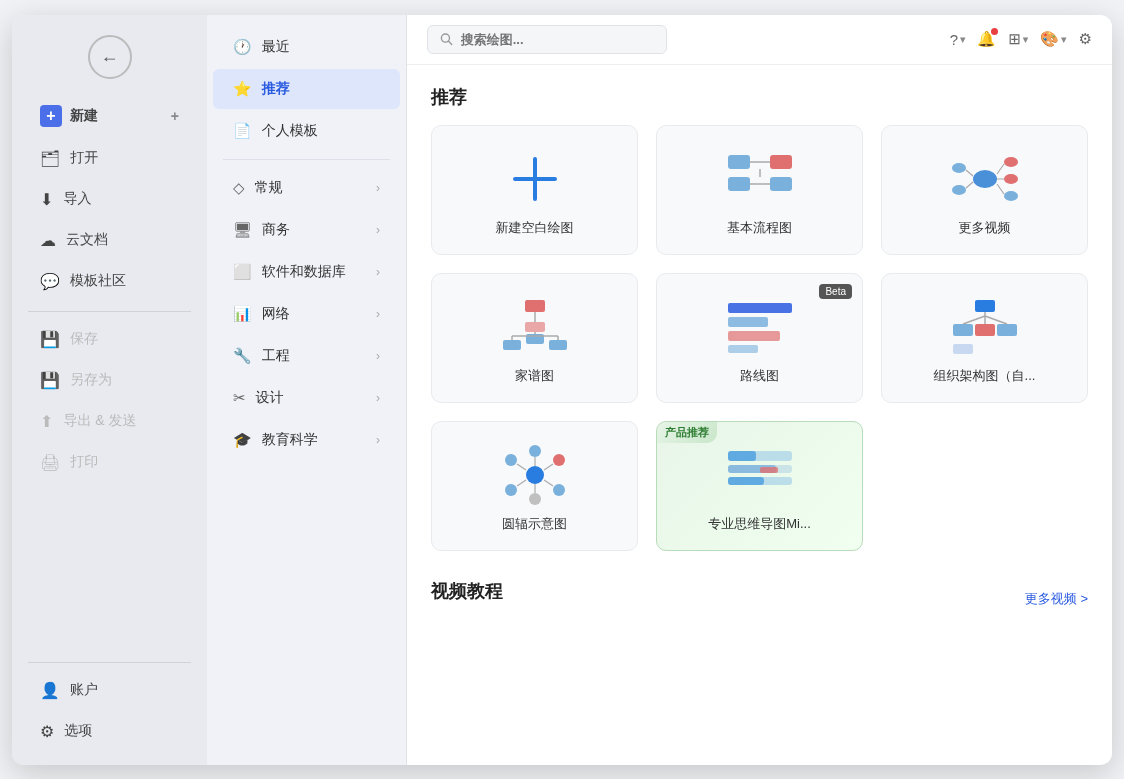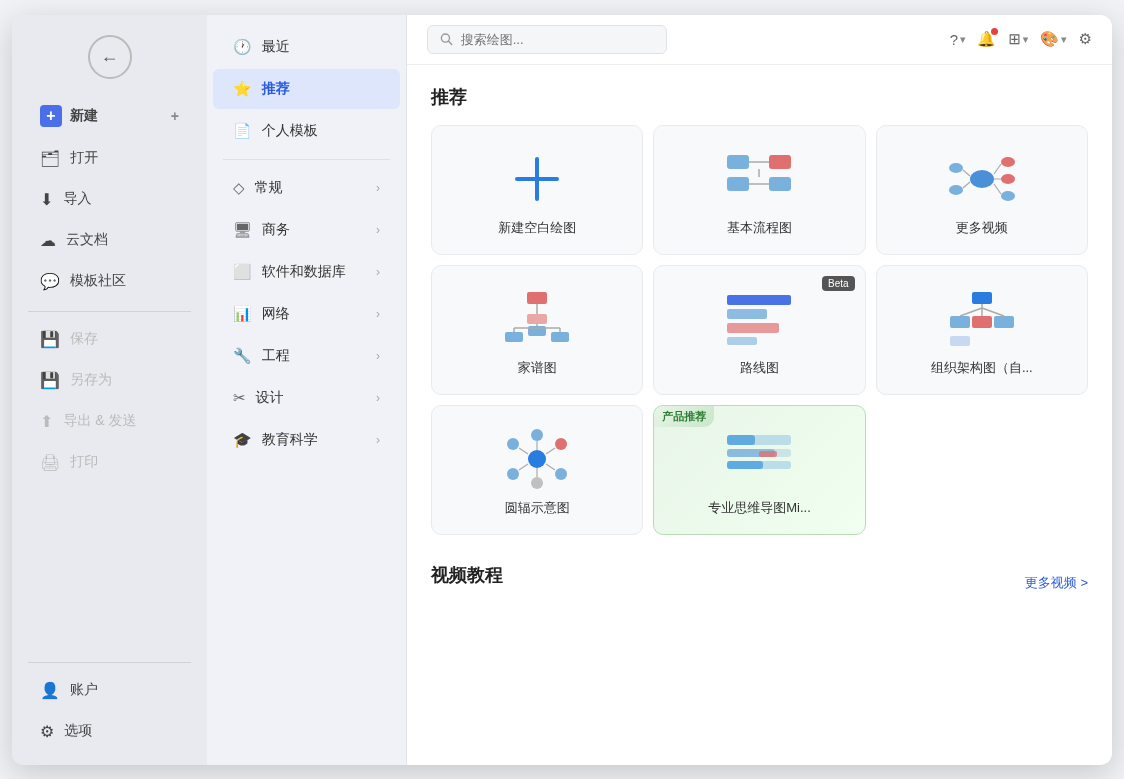--- a/index.html
+++ b/index.html
@@ -193,20 +193,21 @@
       gap: 8px;
       width: 240px;
     }
     .search-box input {
       border: none;
       background: transparent;
       font-size: 13px;
       color: #888;
       outline: none;
       width: 100%;
+      font-weight: bold;
     }
     .header-icons {
       display: flex;
       align-items: center;
       gap: 12px;
       color: #666;
       font-size: 16px;
     }
     .header-icon-btn {
       display: flex;
@@ -233,21 +234,21 @@
     }
     .section-title {
       font-size: 18px;
       font-weight: 700;
       color: #222;
       margin-bottom: 16px;
     }
     .templates-grid {
       display: grid;
       grid-template-columns: repeat(3, 1fr);
-      gap: 10px;
+      gap: 18px;
       margin-bottom: 28px;
     }
     .template-card {
       background: #f8f9fb;
       border: 1px solid #e8eaee;
       border-radius: 10px;
       display: flex;
       flex-direction: column;
       align-items: center;
       justify-content: center;

